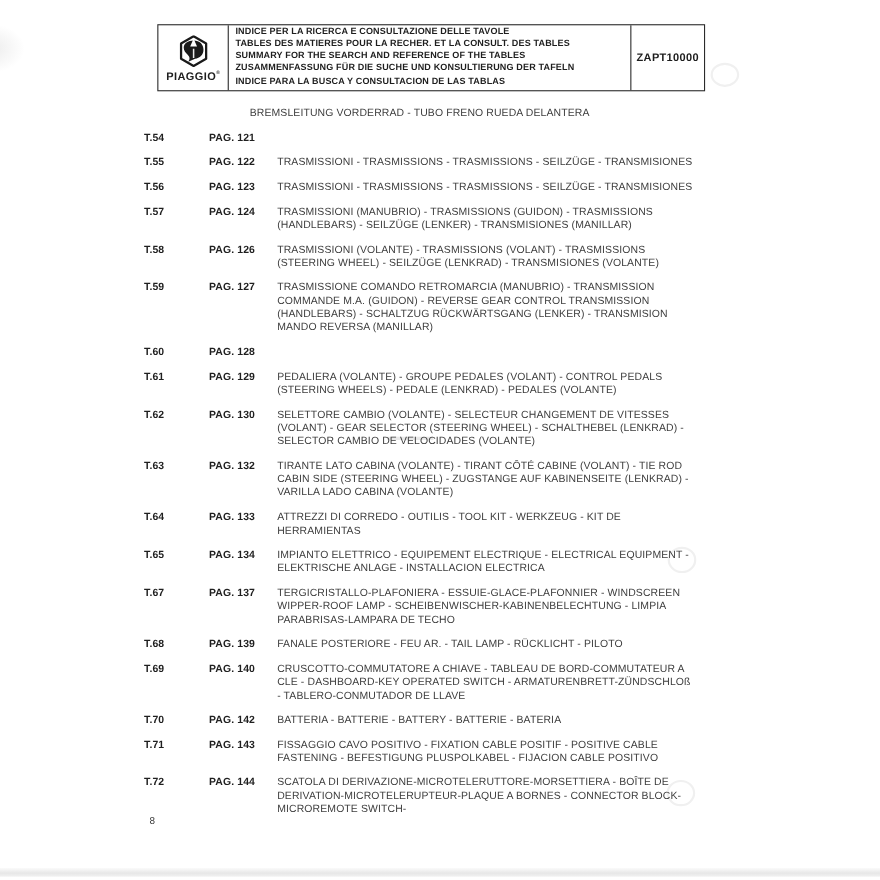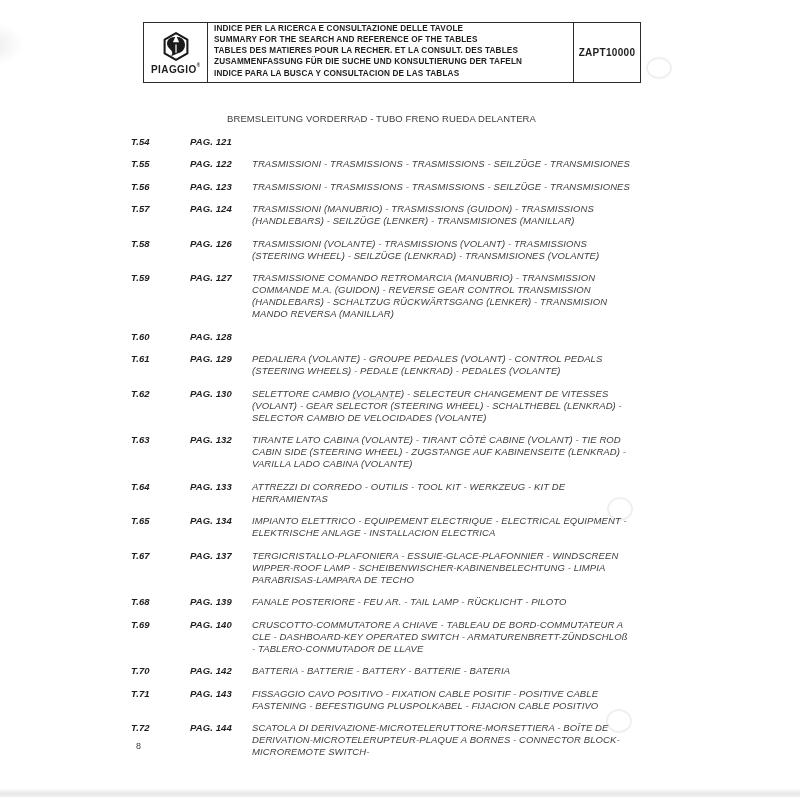--- a/index.html
+++ b/index.html
@@ -28,27 +28,27 @@
   .title-line{
     font-size:8.2px;font-weight:bold;color:#1e1e1e;line-height:11.3px;
     letter-spacing:0.15px;white-space:nowrap;
   }
   .code-cell{
     width:66px;display:flex;align-items:center;justify-content:center;
     font-size:10px;font-weight:bold;color:#1d1d1d;letter-spacing:0.3px;
   }
   
   .list{
-    position:absolute;left:131px;top:113px;width:501px;
+    position:absolute;left:131px;top:97px;width:501px;
   }
   .cont-line{
     text-align:center;font-size:9.5px;line-height:12px;color:#3d3d3d;
     margin-bottom:10.5px;letter-spacing:0.1px;
   }
-  .entry{display:flex;margin-bottom:10.5px;font-size:9.5px;line-height:12px;letter-spacing:0.1px;font-style:italic;}
+  .entry{display:flex;margin-bottom:10.5px;font-size:9.5px;line-height:12px;letter-spacing:0.1px;}
   .entry .tid{width:27px;flex-shrink:0;font-weight:bold;color:#1f1f1f;}
   .entry .pag{width:62px;flex-shrink:0;font-weight:bold;color:#1f1f1f;margin-left:32px;}
   .entry .desc{width:412px;color:#3d3d3d;}
   
   .page-number{
     position:absolute;left:136px;top:741px;font-size:9px;color:#3a3a3a;
   }
   
   .smudge{
     position:absolute;left:-10px;top:22px;width:32px;height:44px;
@@ -81,22 +81,22 @@
       <svg class="logo-hex" viewBox="0 0 40 42" xmlns="http://www.w3.org/2000/svg">
         <polygon points="20,1.5 36.5,11 36.5,31 20,40.5 3.5,31 3.5,11" fill="none" stroke="#1a1a1a" stroke-width="3" stroke-linejoin="round"></polygon>
         <path d="M20 7 C28 7 33 12 33 19 C33 26 28 30 22 31 L13 35 C15.5 31 15 28.5 12.5 26 C9.5 23 7 20.5 7 16.5 C7 11 12.5 7 20 7 Z" fill="#1a1a1a"></path>
         <path d="M20 4.5 L24.5 15 L15.5 15 Z" fill="#ffffff"></path>
         <path d="M19 18 L21 18 L21 30 L19 30 Z" fill="#ffffff" opacity="0.9"></path>
       </svg>
       <div class="brand"><span>PIAGGIO</span><sup>®</sup></div>
     </div>
     <div class="title-cell">
       <div class="title-line">INDICE PER LA RICERCA E CONSULTAZIONE DELLE TAVOLE</div>
+      <div class="title-line">TABLES DES MATIERES POUR LA RECHER. ET LA CONSULT. DES TABLES</div>
       <div class="title-line">SUMMARY FOR THE SEARCH AND REFERENCE OF THE TABLES</div>
-      <div class="title-line">TABLES DES MATIERES POUR LA RECHER. ET LA CONSULT. DES TABLES</div>
       <div class="title-line">ZUSAMMENFASSUNG FÜR DIE SUCHE UND KONSULTIERUNG DER TAFELN</div>
       <div class="title-line">INDICE PARA LA BUSCA Y CONSULTACION DE LAS TABLAS</div>
     </div>
     <div class="code-cell">ZAPT10000</div>
   </div>
 
   <div class="list">
     <div class="cont-line">BREMSLEITUNG VORDERRAD - TUBO FRENO RUEDA DELANTERA</div>
 
   <div class="entry">

